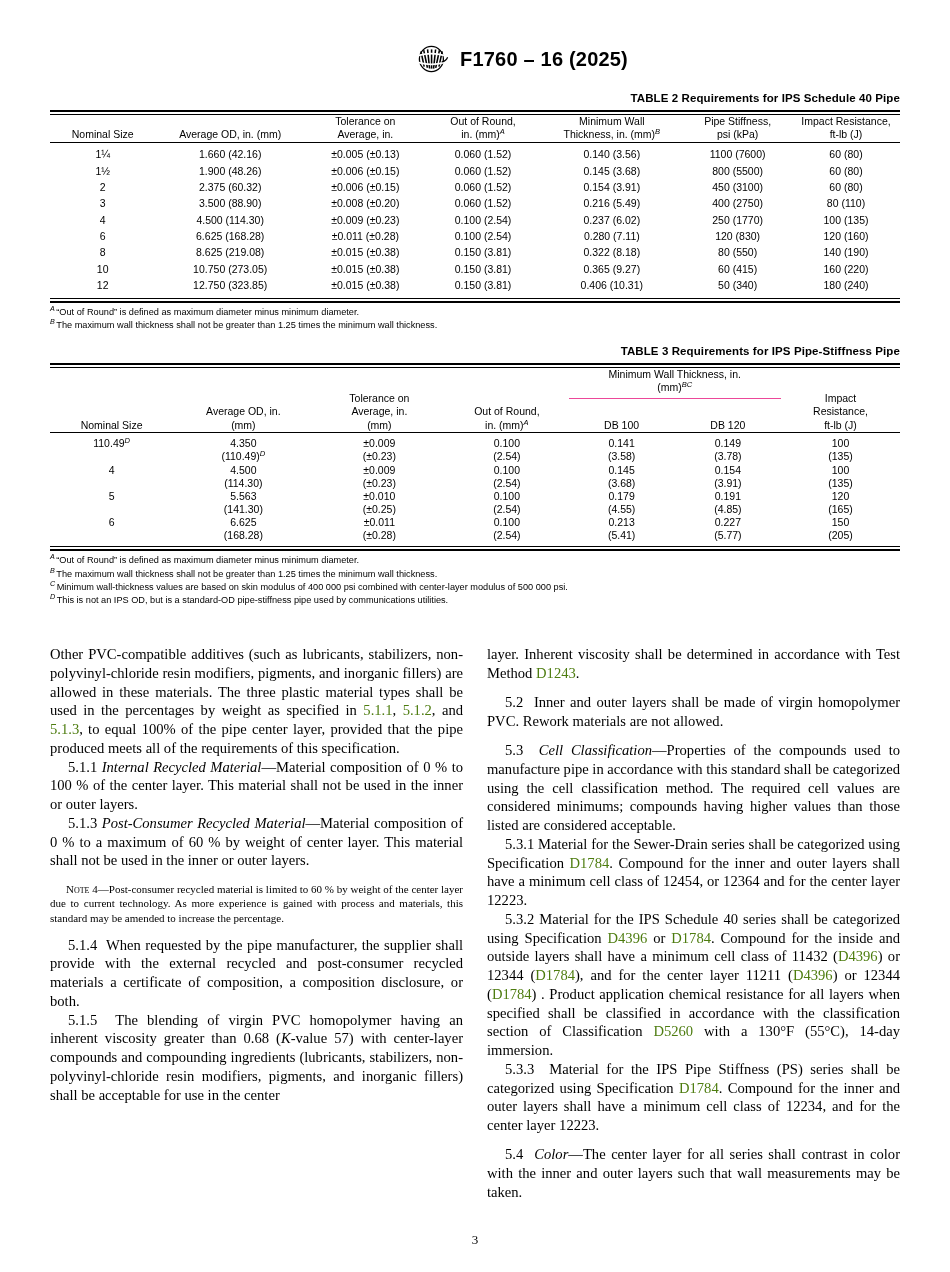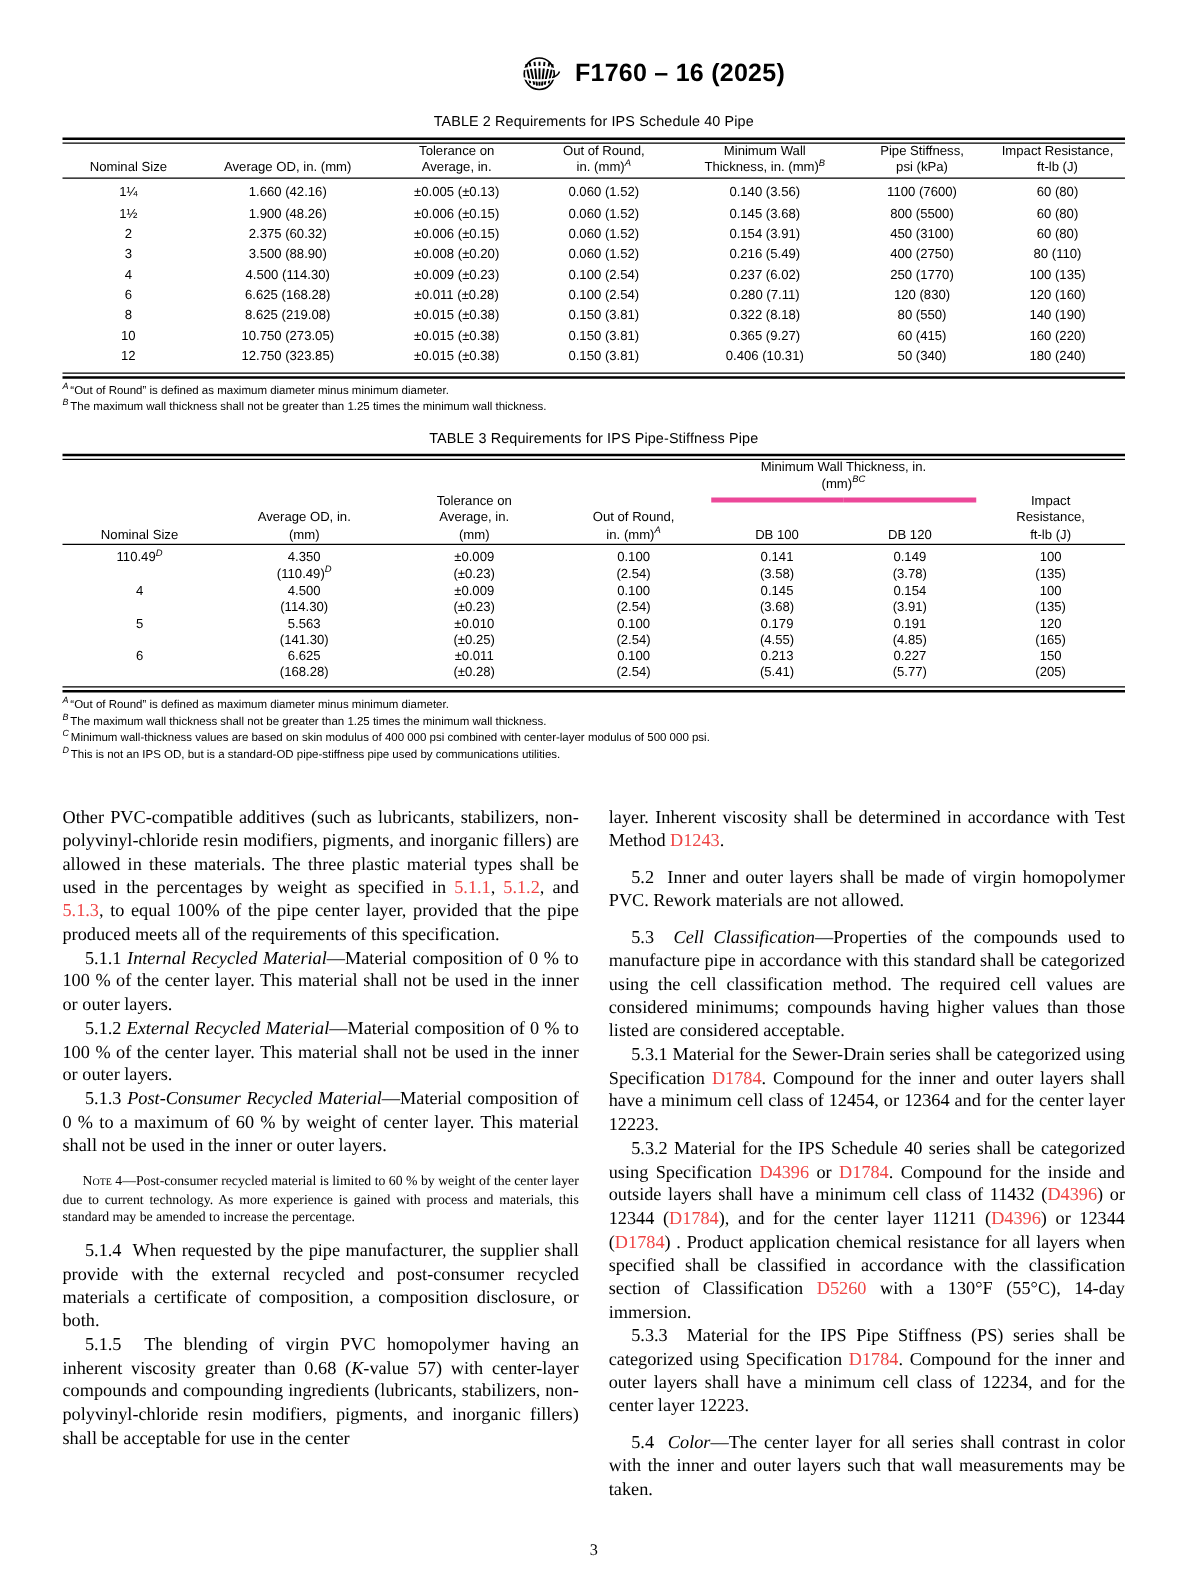--- a/index.html
+++ b/index.html
@@ -49,23 +49,23 @@
   }
 
   
   .table-block {
     position: absolute;
     left: 50px;
     width: 850px;
     font-family: "Liberation Sans", "DejaVu Sans", sans-serif;
   }
   .table-caption {
-    text-align: center;
+    text-align: right;
     font-size: 11.5px;
-    font-weight: normal;
+    font-weight: bold;
     margin-bottom: 6px;
     letter-spacing: 0.1px;
   }
   table.astm {
     width: 100%;
     border-collapse: collapse;
     font-size: 10.5px;
   }
   table.astm td, table.astm th {
     padding: 0;
@@ -101,21 +101,21 @@
     white-space: nowrap;
   }
   .t2 .body-cell { padding: 1.6px 3px; }
   sup.fn {
     font-size: 0.72em;
     font-style: italic;
     vertical-align: super;
     line-height: 0;
   }
   .span-underline {
-    border-bottom: 4px solid #ec4899;
+    border-bottom: 1px solid #ec4899;
   }
   .footnotes {
     margin-top: 3px;
     font-family: "Liberation Sans", "DejaVu Sans", sans-serif;
     font-size: 9.2px;
     line-height: 1.45;
   }
   .footnotes div { padding-left: 0; }
   .footnotes .fmark {
     font-size: 0.78em;
@@ -147,21 +147,21 @@
     line-height: 1.285;
     text-align: justify;
     text-justify: inter-word;
     hyphens: none;
   }
   p.indent { text-indent: 18px; }
   p.gapbefore { margin-top: 10.5px; }
   p.nogap { margin-top: 0; }
   .ital { font-style: italic; }
   .red {
-    color: #ef4444;
+    color: #4d7c0f;
   }
   .note {
     margin: 12px 0 0 0;
     font-size: 11px;
     line-height: 1.31;
     text-align: justify;
     text-indent: 16px;
   }
   .smallcaps {
     font-variant: small-caps;
@@ -506,21 +506,20 @@
   </div>
 
   <div class="columns">
 
     <div class="col col-left">
 
       <p class="bodytext nogap"><span>Other PVC-compatible additives (such as lubricants, stabilizers, non-polyvinyl-chloride resin modifiers, pigments, and inorganic fillers) are allowed in these materials. The three plastic material types shall be used in the percentages by weight as specified in </span><span class="red">5.1.1</span><span>, </span><span class="red">5.1.2</span><span>, and </span><span class="red">5.1.3</span><span>, to equal 100% of the pipe center layer, provided that the pipe produced meets all of the requirements of this specification.</span></p>
 
       <p class="bodytext indent"><span>5.1.1</span>&nbsp;<span class="ital">Internal Recycled Material</span><span>—Material composition of 0 % to 100 % of the center layer. This material shall not be used in the inner or outer layers.</span></p>
 
-      <p class="bodytext indent"><span>5.1.2</span>&nbsp;<span class="ital">External Recycled Material</span><span>—Material composition of 0 % to 100 % of the center layer. This material shall not be used in the inner or outer layers.</span></p>
 
       <p class="bodytext indent"><span>5.1.3</span>&nbsp;<span class="ital">Post-Consumer Recycled Material</span><span>—Material composition of 0 % to a maximum of 60 % by weight of center layer. This material shall not be used in the inner or outer layers.</span></p>
 
       <p class="note"><span class="smallcaps note-label">Note 4</span><span>—Post-consumer recycled material is limited to 60 % by weight of the center layer due to current technology. As more experience is gained with process and materials, this standard may be amended to increase the percentage.</span></p>
 
       <p class="bodytext indent gapbefore"><span>5.1.4</span>&nbsp;&nbsp;<span>When requested by the pipe manufacturer, the supplier shall provide with the external recycled and post-consumer recycled materials a certificate of composition, a composition disclosure, or both.</span></p>
 
       <p class="bodytext indent"><span>5.1.5</span>&nbsp;&nbsp;<span>The blending of virgin PVC homopolymer having an inherent viscosity greater than 0.68 (</span><span class="ital">K</span><span>-value 57) with center-layer compounds and compounding ingredients (lubricants, stabilizers, non-polyvinyl-chloride resin modifiers, pigments, and inorganic fillers) shall be acceptable for use in the center</span></p>
 
     </div>

